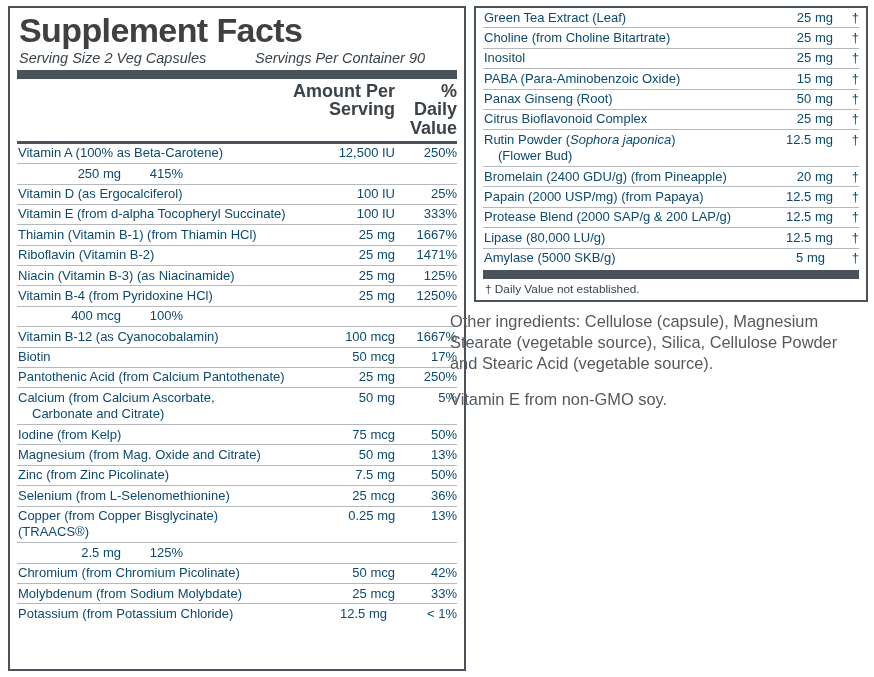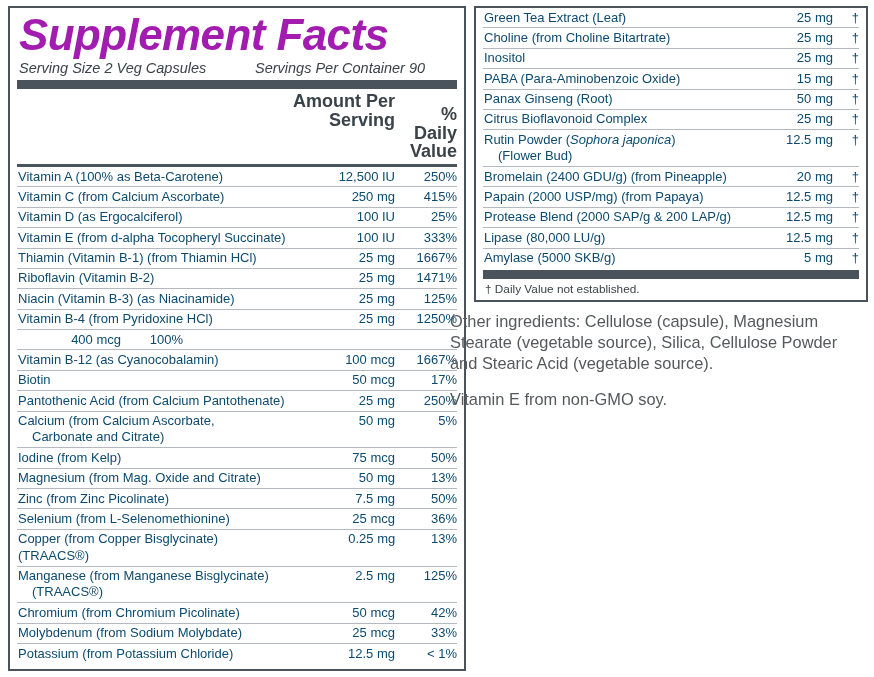--- a/index.html
+++ b/index.html
@@ -23,28 +23,27 @@
     background: #ffffff;
     box-sizing: border-box;
   }
   #panel-left  { left: 8px;   top: 6px;  width: 458px; height: 665px; }
   #panel-right { left: 474px; top: 6px;  width: 394px; height: 296px; }
 
   .panel-inner { padding: 0 7px; }
 
   
   .sf-title {
-    font-size: 44px;
+    font-size: 34px;
     font-weight: bold;
     letter-spacing: -0.6px;
     line-height: 1.02;
     margin: 5px 0 2px 2px;
-    color: #a21caf;
+    color: #404040;
     font-family: "Liberation Sans", sans-serif;
-    font-style: italic;
   }
   .serving-line {
     display: flex;
     font-size: 14.5px;
     margin: 0 0 4px 2px;
     color: #3a4349;
     font-style: italic;
   }
   .serving-line .ss  { width: 236px; }
 
@@ -65,33 +64,33 @@
     display: flex;
     font-size: 18px;
     font-weight: bold;
     line-height: 1.04;
     text-align: right;
     padding: 3px 0 3px 0;
     color: #3a4349;
   }
   .col-head .spacer { flex: 1 1 auto; }
   .col-head .c-amt  { width: 108px; }
-  .col-head .c-dv   { width: 62px; margin-top: 13px;  }
+  .col-head .c-dv   { width: 62px;  }
 
   
   .row {
     display: flex;
     align-items: flex-start;
     font-size: 13px;
     line-height: 1.26;
     padding: 1.5px 0 1.5px 0;
     border-bottom: 1px solid #b3b9be;
     color: #0c4a6e;
   }
-  .row.nb { border-bottom: none; }
+  .row.nb { border-bottom: none; gap: 8px; }
   .row .nm   { flex: 1 1 auto; padding-left: 1px; }
   .row .amt  { width: 104px; text-align: right; white-space: nowrap; }
   .row .dv   { width: 62px;  text-align: right; white-space: nowrap; }
   .row .sub  { display: block; padding-left: 14px; }
   .row.tight .amt { width: 78px; }
   .row.tight .nm  { white-space: nowrap; }
 
   
   #panel-right .row .amt { width: 96px; }
   #panel-right .row .dv  { width: 26px; text-align: right; }
@@ -147,21 +146,20 @@
 
     <div class="rule-med"></div>
 
     <div id="left-rows">
         <div class="row">
           <span class="nm">Vitamin A (100% as Beta-Carotene)</span>
           <span class="amt">12,500 IU</span>
           <span class="dv">250%</span>
         </div>
         <div class="row">
-          <span class="nm">Vitamin C (from Calcium Ascorbate)</span>
           <span class="amt">250 mg</span>
           <span class="dv">415%</span>
         </div>
         <div class="row">
           <span class="nm">Vitamin D (as Ergocalciferol)</span>
           <span class="amt">100 IU</span>
           <span class="dv">25%</span>
         </div>
         <div class="row tight">
           <span class="nm">Vitamin E (from d-alpha Tocopheryl Succinate)</span>
@@ -231,21 +229,20 @@
           <span class="nm">Selenium (from L-Selenomethionine)</span>
           <span class="amt">25 mcg</span>
           <span class="dv">36%</span>
         </div>
         <div class="row">
           <span class="nm">Copper (from Copper Bisglycinate) (TRAACS®)</span>
           <span class="amt">0.25 mg</span>
           <span class="dv">13%</span>
         </div>
         <div class="row">
-          <span class="nm">Manganese (from Manganese Bisglycinate)<span class="sub">(TRAACS®)</span></span>
           <span class="amt">2.5 mg</span>
           <span class="dv">125%</span>
         </div>
         <div class="row">
           <span class="nm">Chromium (from Chromium Picolinate)</span>
           <span class="amt">50 mcg</span>
           <span class="dv">42%</span>
         </div>
         <div class="row">
           <span class="nm">Molybdenum (from Sodium Molybdate)</span>

